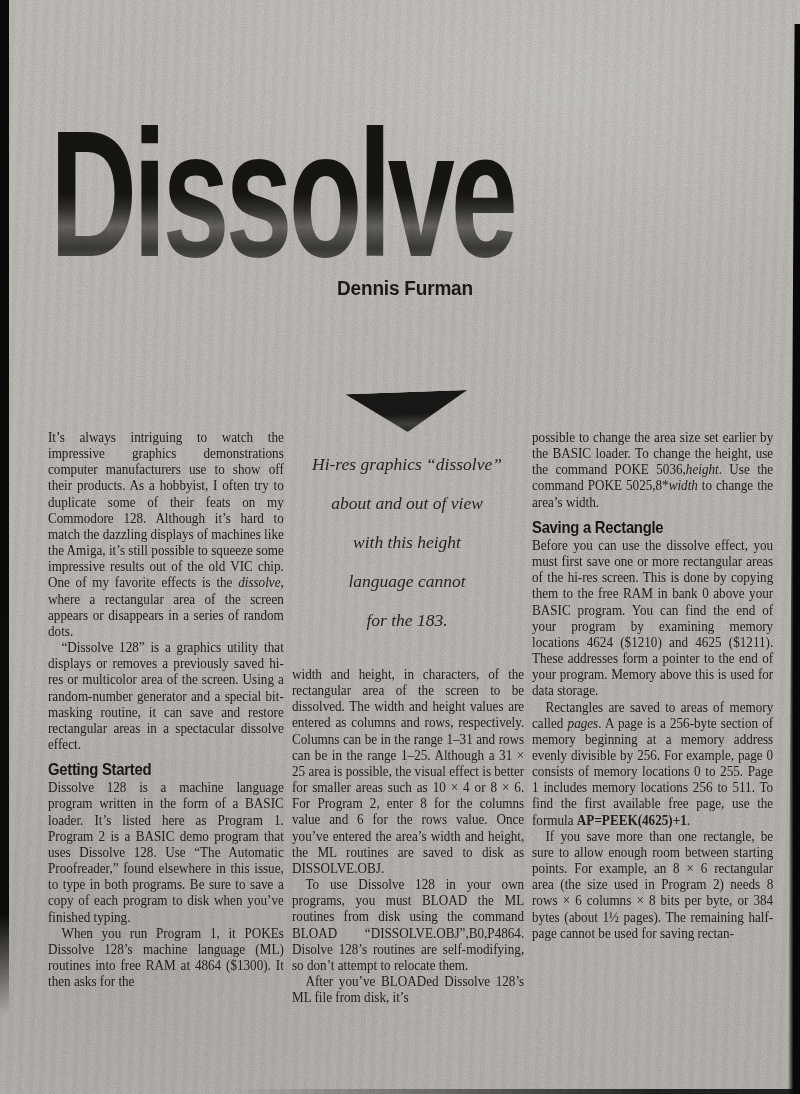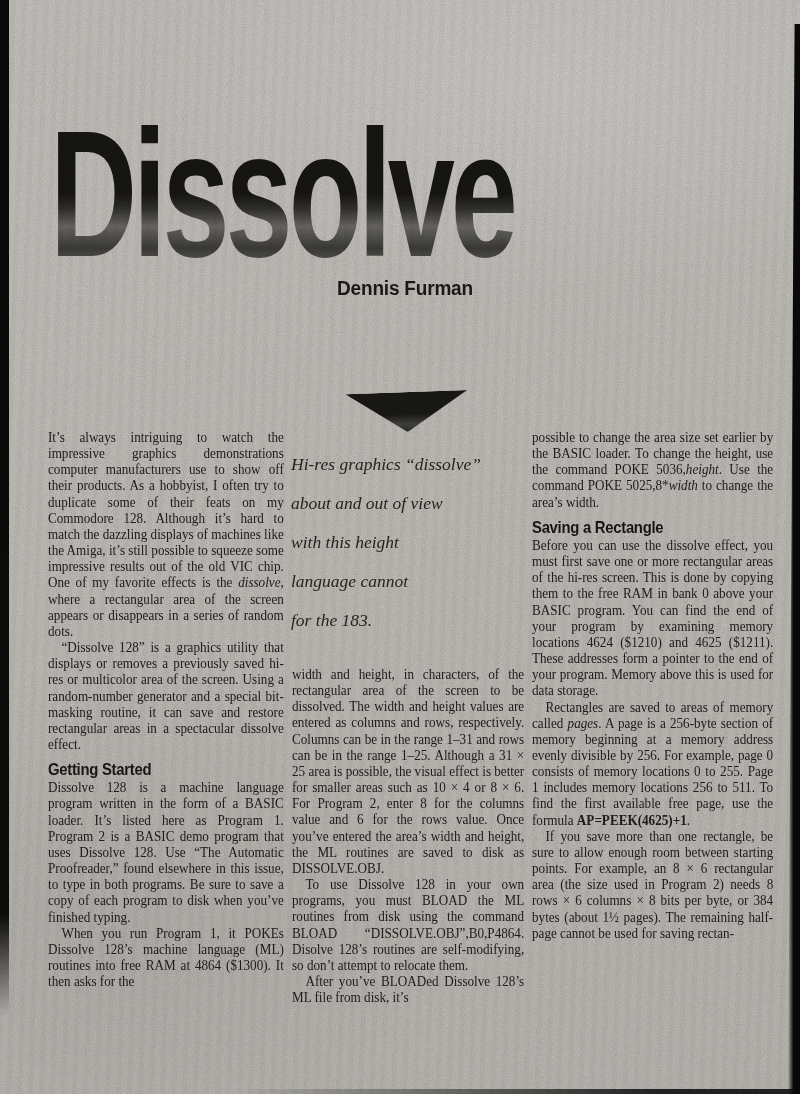--- a/index.html
+++ b/index.html
@@ -29,21 +29,21 @@
     white-space:nowrap; color:#181714;
     transform:scaleX(0.67); transform-origin:0 0;
     -webkit-mask-image:linear-gradient(to bottom,#000 0%,#000 50%,rgba(0,0,0,0.85) 58%,rgba(0,0,0,0.52) 68%,rgba(0,0,0,0.78) 80%,rgba(0,0,0,0.55) 92%,rgba(0,0,0,0.7) 100%);
     mask-image:linear-gradient(to bottom,#000 0%,#000 50%,rgba(0,0,0,0.85) 58%,rgba(0,0,0,0.52) 68%,rgba(0,0,0,0.78) 80%,rgba(0,0,0,0.55) 92%,rgba(0,0,0,0.7) 100%);
   }
   .byline { position:absolute; left:280px; top:277px; width:250px; text-align:center;
     font-family:"Liberation Sans", sans-serif; font-weight:700; font-size:20px;
     letter-spacing:-0.2px; color:#1d1c1a; transform:scaleX(0.95); }
 
   
-  .pullquote { position:absolute; left:291px; top:392px; width:232px; text-align:left; }
+  .pullquote { position:absolute; left:291px; top:392px; width:232px; text-align:center; }
   .triangle { width:0; height:0; margin:0 auto;
     border-left:61px solid transparent; border-right:61px solid transparent;
     border-top:40px solid #1b1a18; transform:rotate(-2deg);
     -webkit-mask-image:linear-gradient(to bottom,#000 55%,rgba(0,0,0,0.75) 80%,rgba(0,0,0,0.88) 100%);
     mask-image:linear-gradient(to bottom,#000 55%,rgba(0,0,0,0.75) 80%,rgba(0,0,0,0.88) 100%); }
   .pq-lines { margin-top:13px; font-style:italic; font-size:17.5px; color:#2a2822; }
   .pq-lines div { line-height:39px; }
 
   
   .col { position:absolute; font-size:14.6px; line-height:16.15px; text-align:justify;

